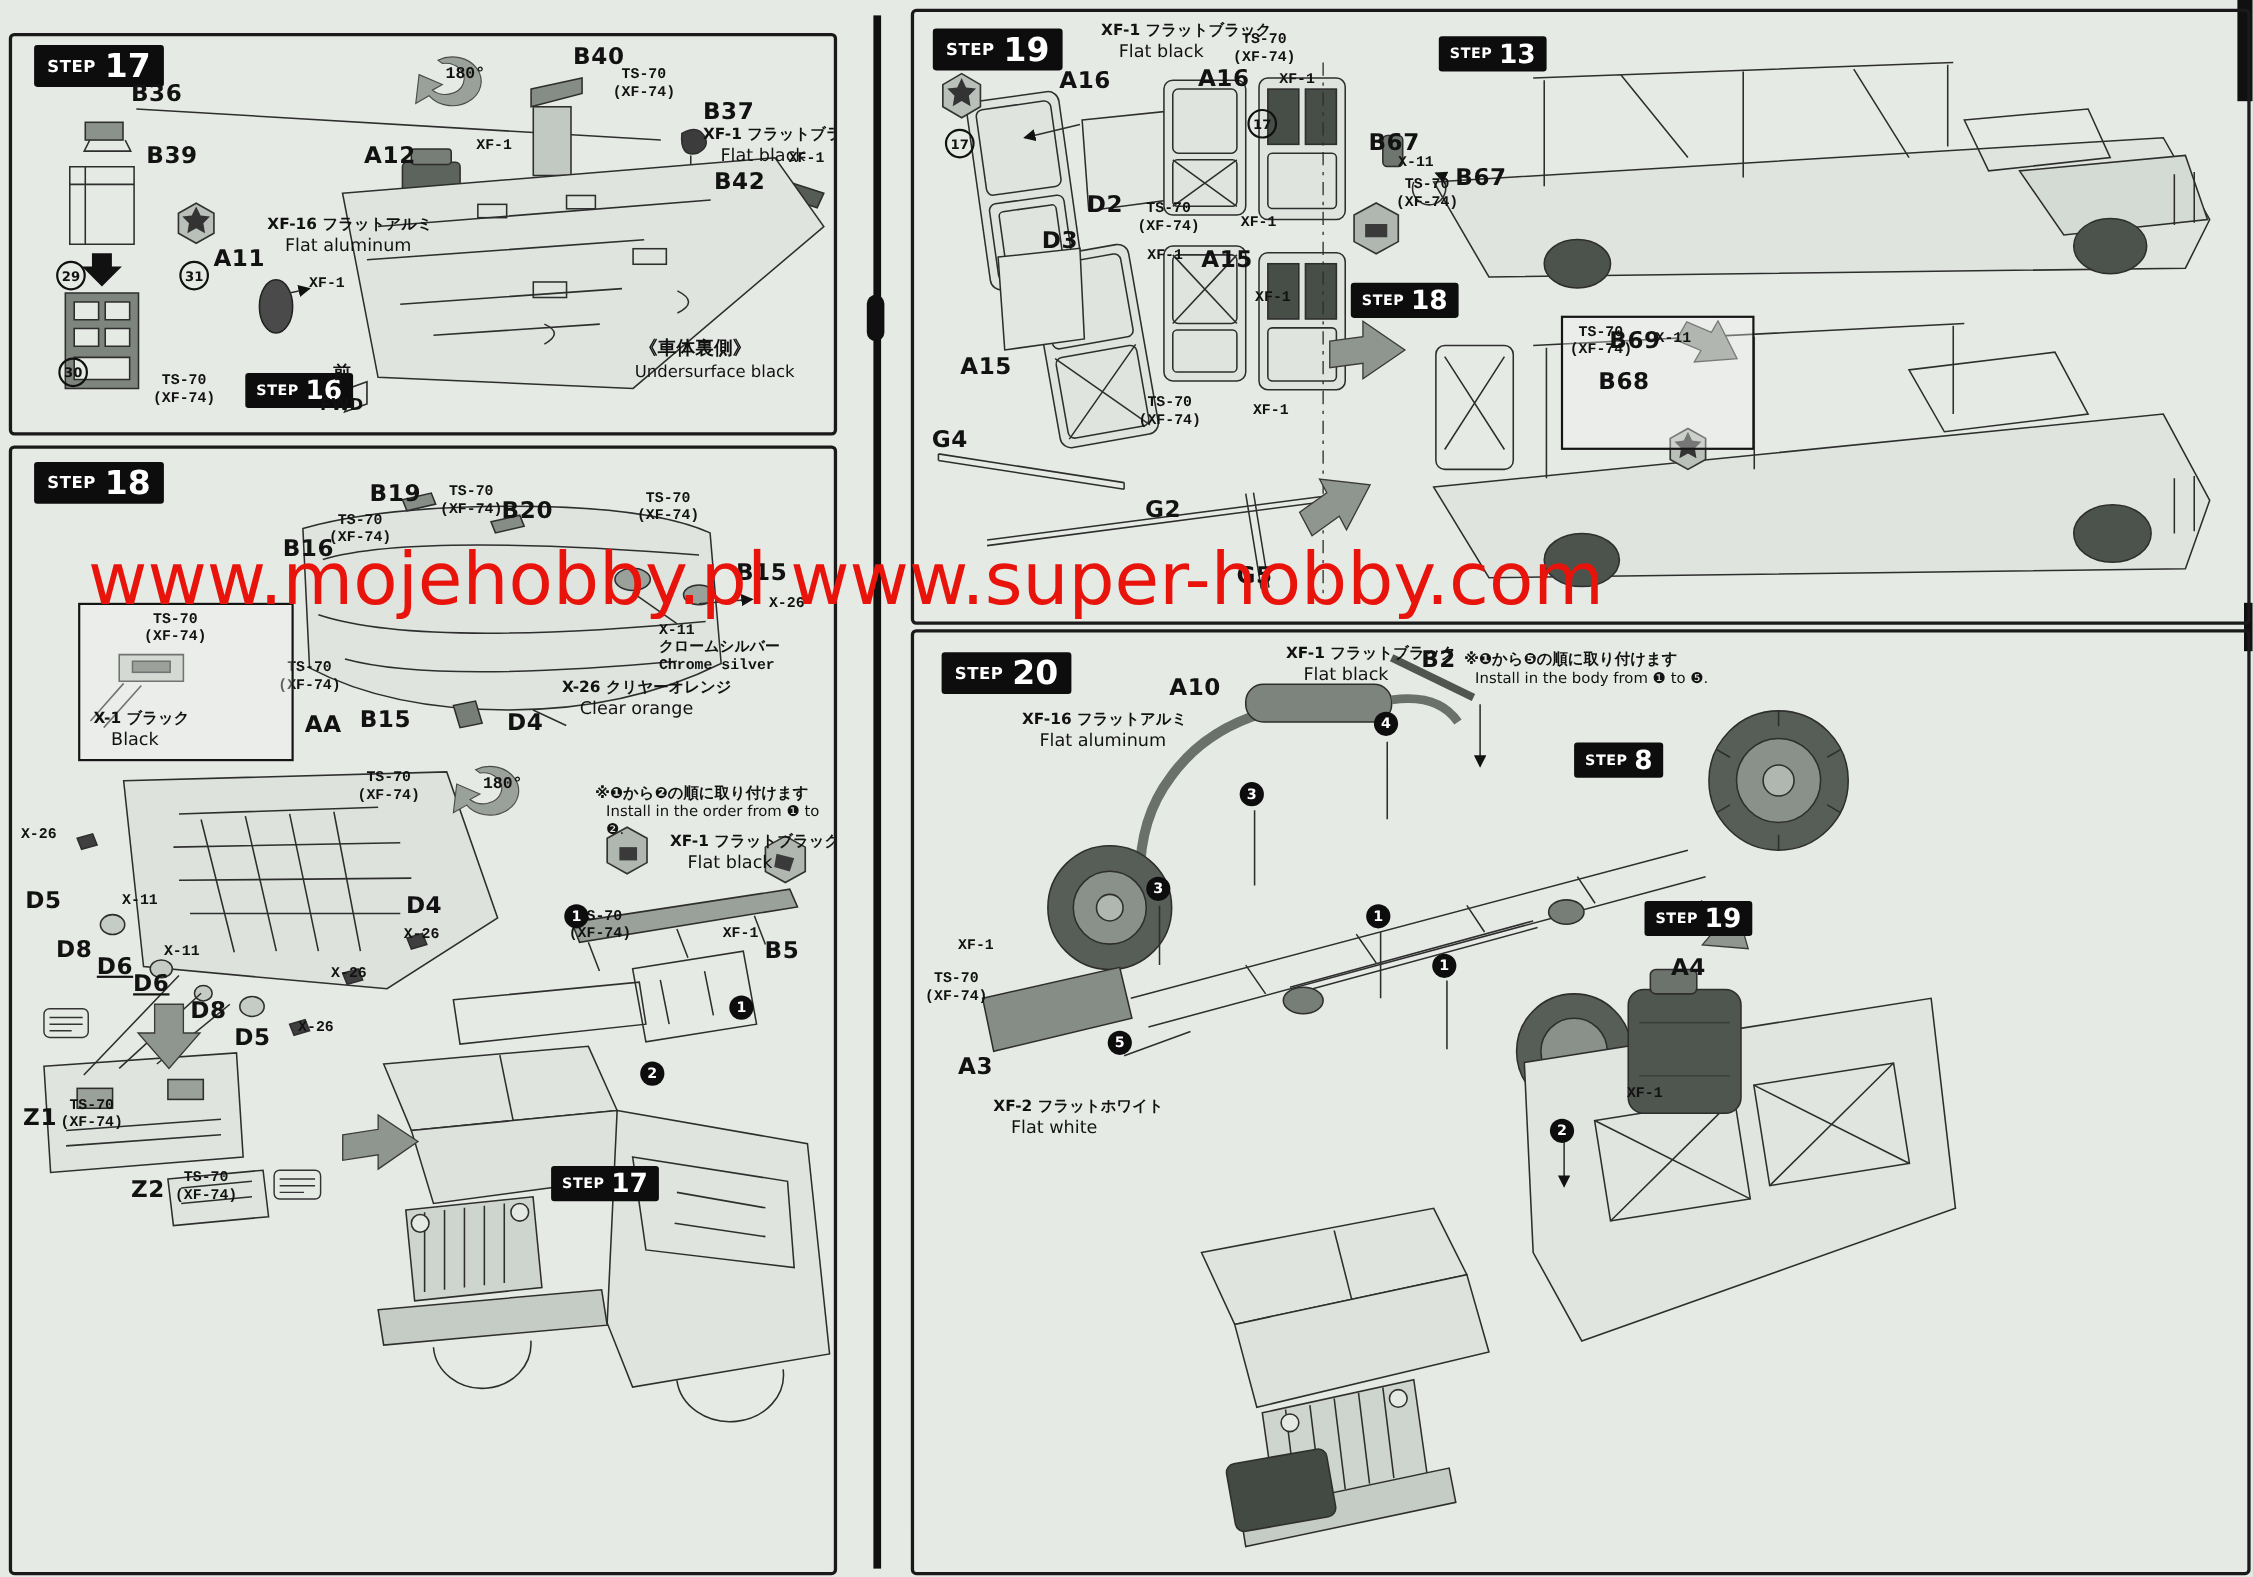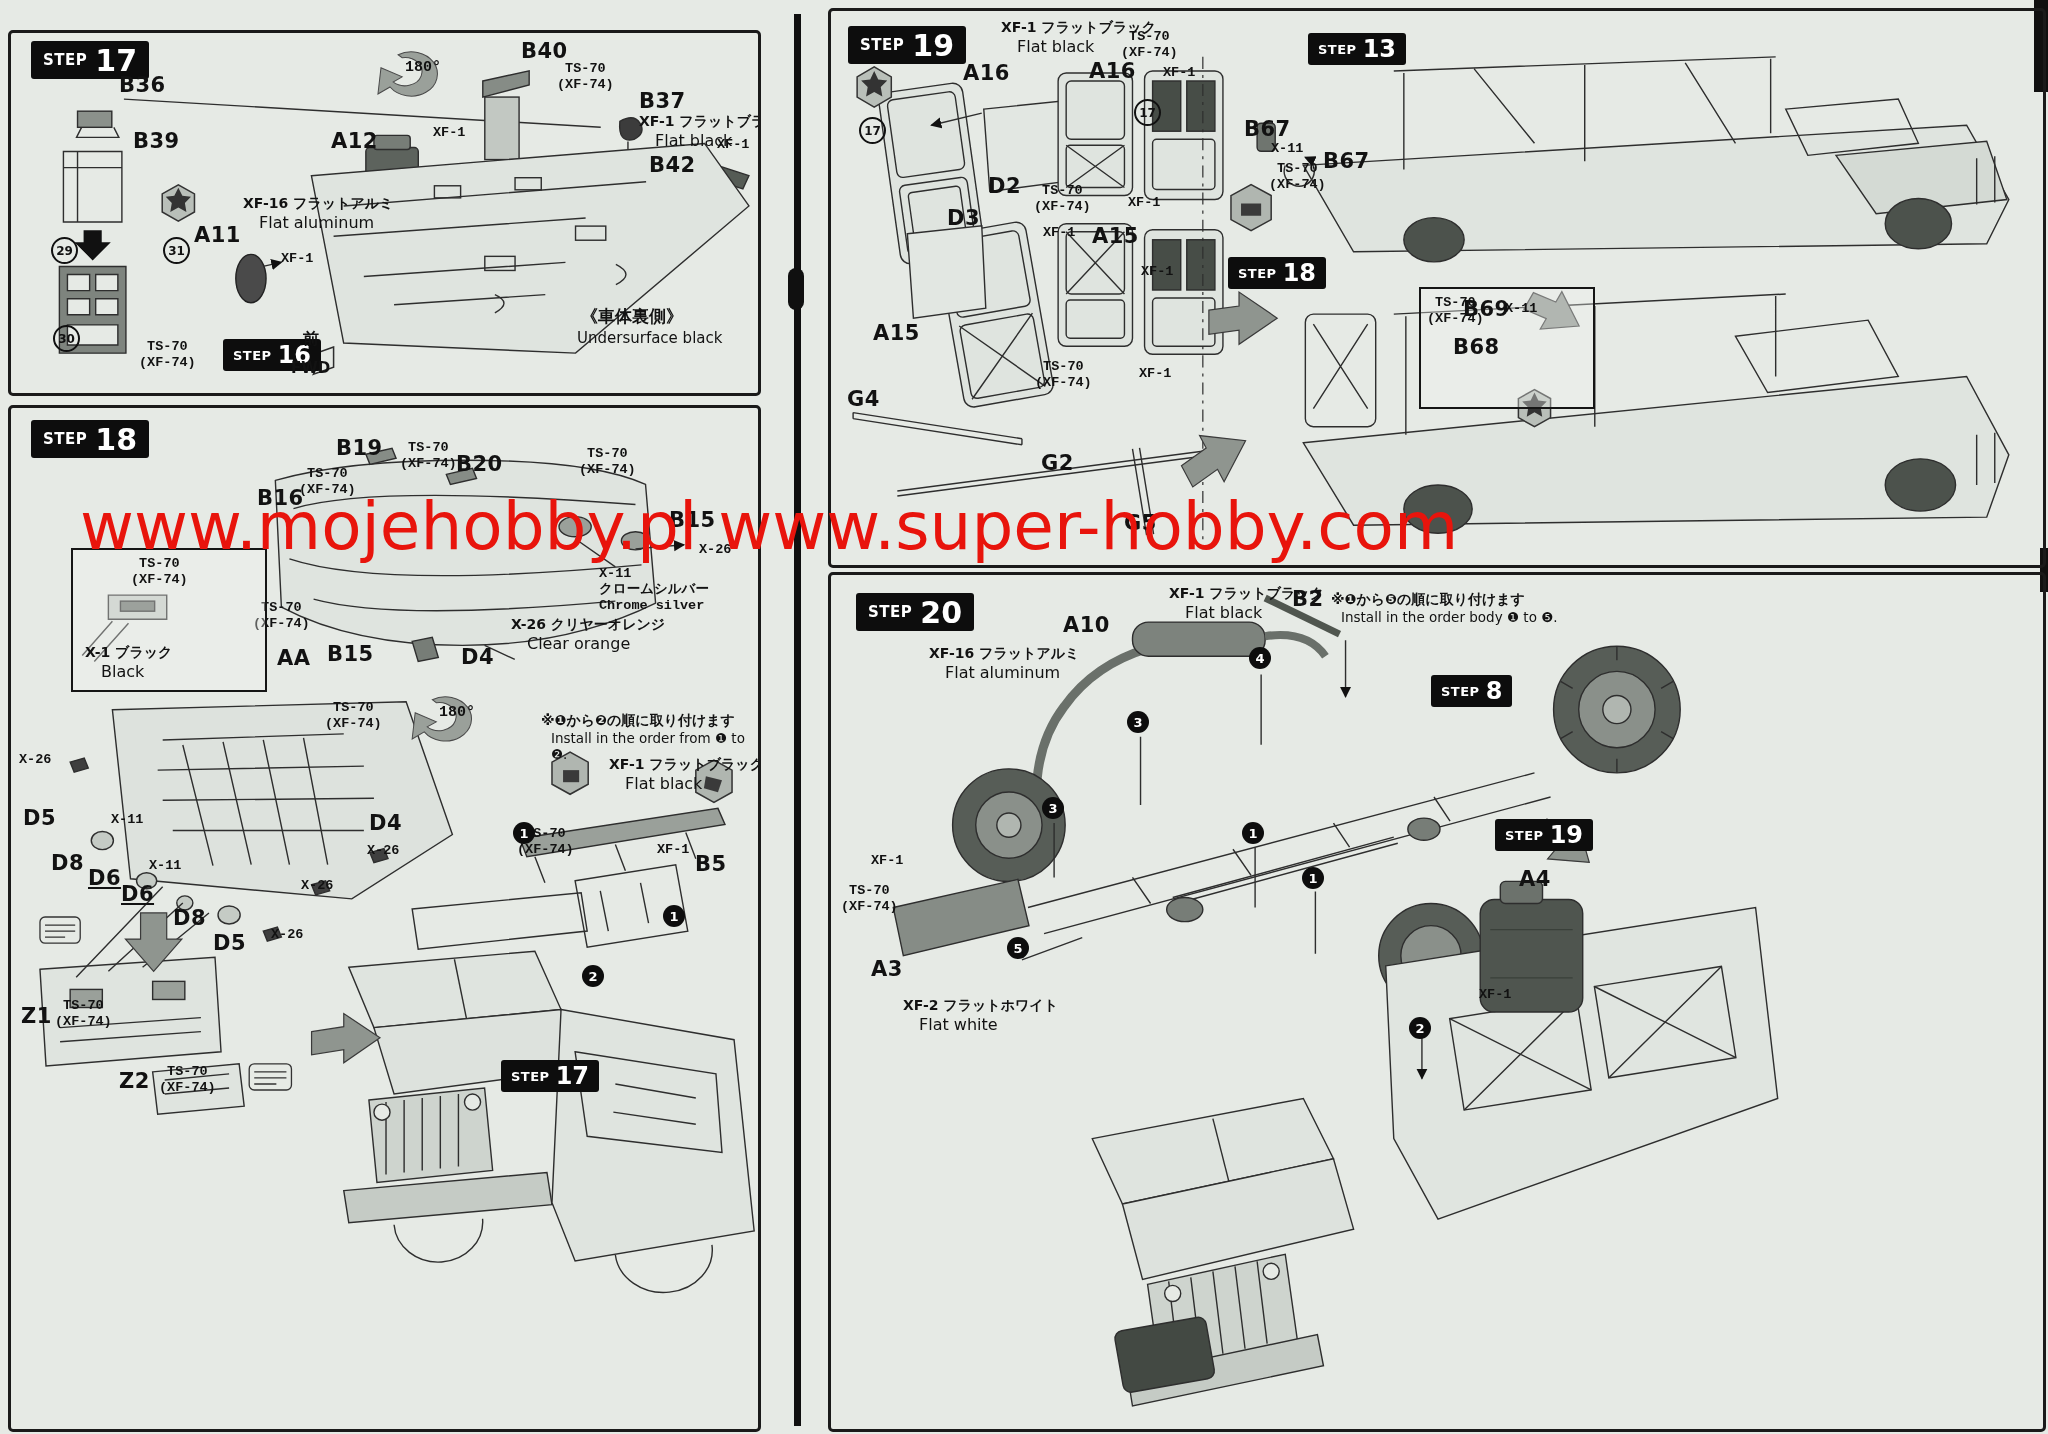--- a/index.html
+++ b/index.html
@@ -494,21 +494,21 @@
       <span class="w">STEP</span>
       <span class="n">20</span>
     </div>
     <div class="pnote" style="left:338px;top:10px;">
       <div class="jp">XF-1 フラットブラック</div>
       <div class="en">Flat black</div>
     </div>
     <div class="plabel" style="left:424px;top:12px;margin-left:37px;">B2</div>
     <div class="note" style="position:absolute;left:500px;top:16px;">
       <div class="jp">※❶から❺の順に取り付けます</div>
-      <div class="en">Install in the order body ❶ to ❺.</div>
+      <div class="en">Install in the body from ❶ to ❺.</div>
     </div>
     <div class="plabel" style="left:232px;top:38px;">A10</div>
     <div class="pnote" style="left:98px;top:70px;">
       <div class="jp">XF-16 フラットアルミ</div>
       <div class="en">Flat aluminum</div>
     </div>
     <div class="ncirc" style="left:418px;top:72px;">4</div>
     <div class="step-badge sm" style="left:600px;top:100px;">
       <span class="w">STEP</span>
       <span class="n">8</span>

